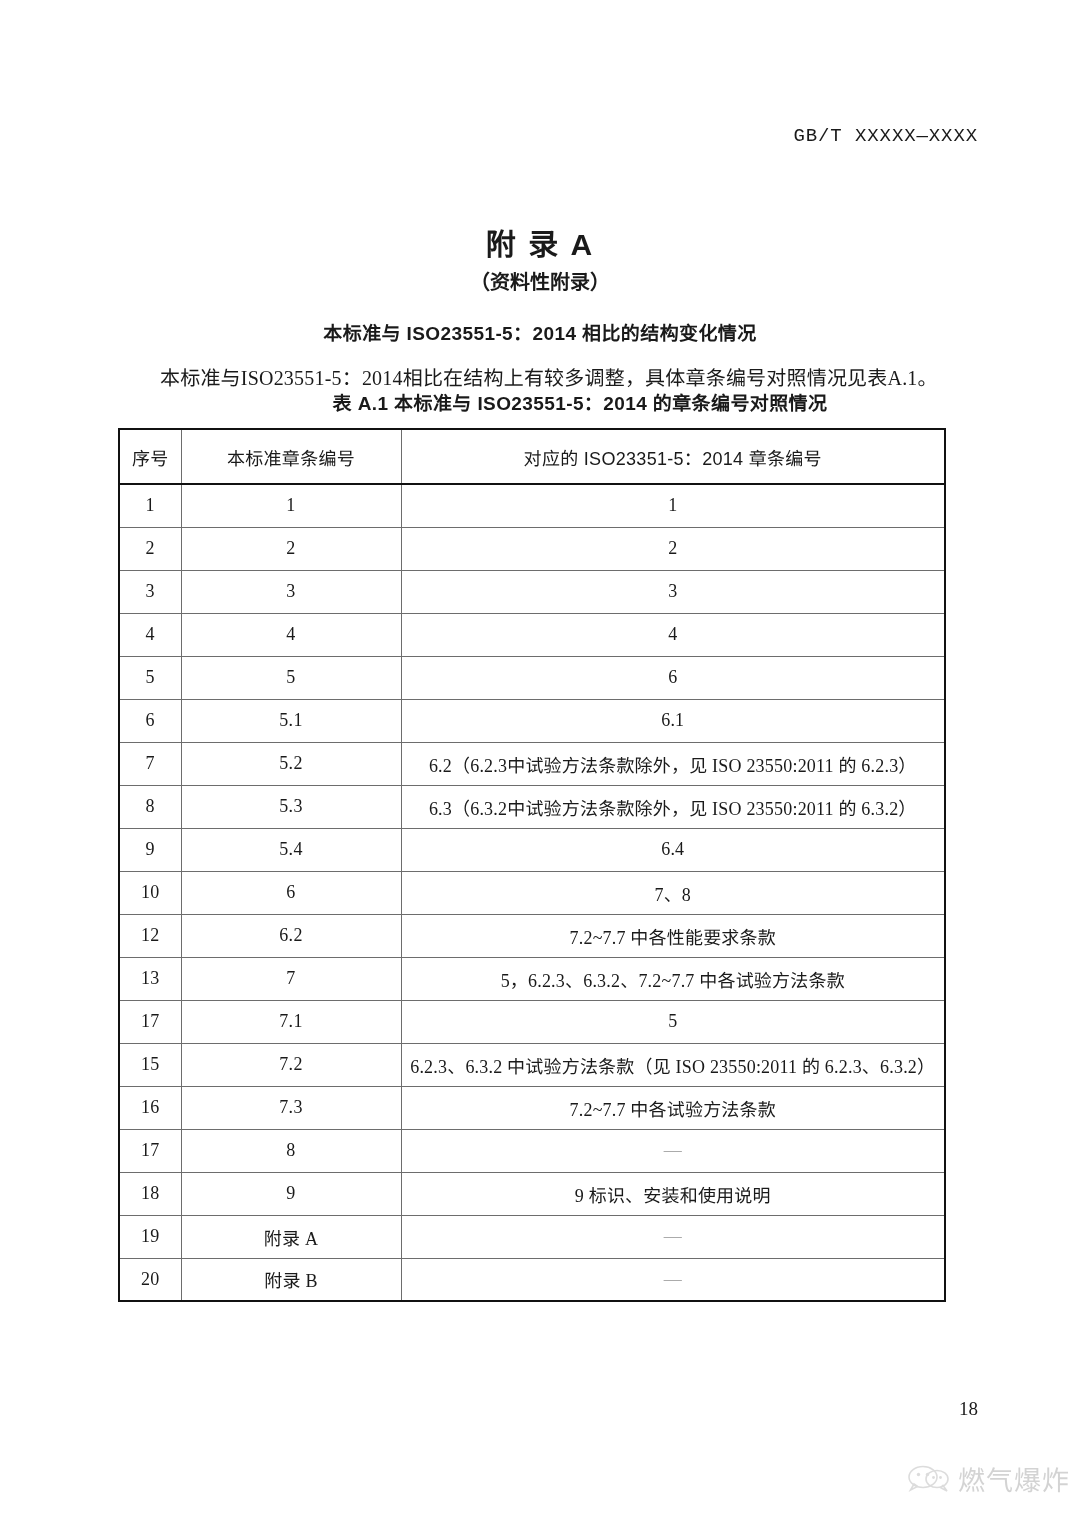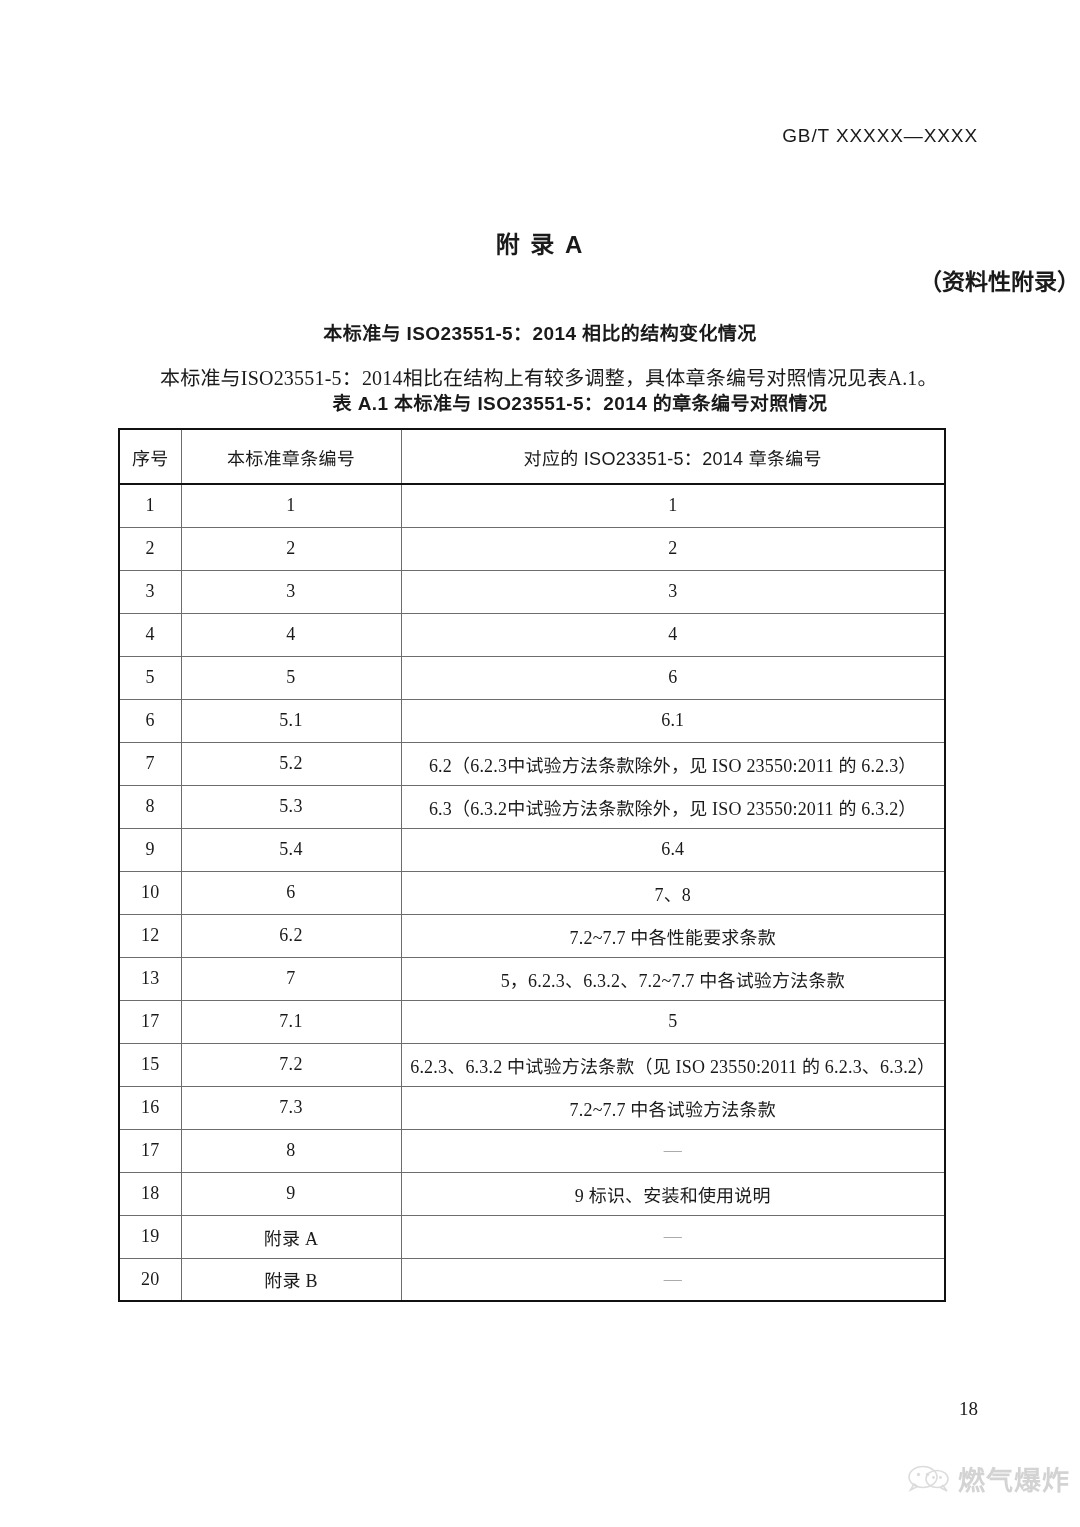--- a/index.html
+++ b/index.html
@@ -21,49 +21,48 @@
     background: #ffffff;
     overflow: hidden;
     box-sizing: border-box;
   }
 
   
   .page-header {
     position: absolute;
     top: 125px;
     right: 102px;
-    font-family: Liberation Sans, sans-serif;
+    font-family: Liberation Mono, monospace;
     font-size: 19px;
     letter-spacing: 0.9px;
     color: #1a1a1a;
     white-space: nowrap;
   }
 
   
   .annex-block {
     position: absolute;
     top: 228px;
     left: 0;
     width: 1080px;
     text-align: center;
   }
   .annex-label {
     font-family: "Liberation Sans", "DejaVu Sans", sans-serif;
-    font-size: 24px;
+    font-size: 30px;
     font-weight: bold;
     letter-spacing: 2px;
     line-height: 34px;
   }
   .annex-kind {
     font-family: "Liberation Sans", "DejaVu Sans", sans-serif;
-    font-size: 23px;
+    font-size: 20px;
     font-weight: bold;
     line-height: 34px;
     margin-top: 3px;
-    text-align: right;
   }
   .annex-heading {
     font-family: "Liberation Sans", "DejaVu Sans", sans-serif;
     font-size: 19px;
     font-weight: bold;
     line-height: 34px;
     margin-top: 18px;
     letter-spacing: 0.4px;
   }
 
@@ -165,21 +164,20 @@
     opacity: 0.30;
     filter: grayscale(1);
   }
   .wm-logo { display: block; }
   .wm-text {
     font-family: "Liberation Sans", "DejaVu Sans", sans-serif;
     font-size: 27px;
     color: #ec4899;
     letter-spacing: 1px;
     line-height: 1;
-    font-weight: bold;
   }
 </style>
 </head>
 <body>
 
 <div class="page">
 
   <div class="page-header">GB/T XXXXX—XXXX</div>
 
   <div class="annex-block">

